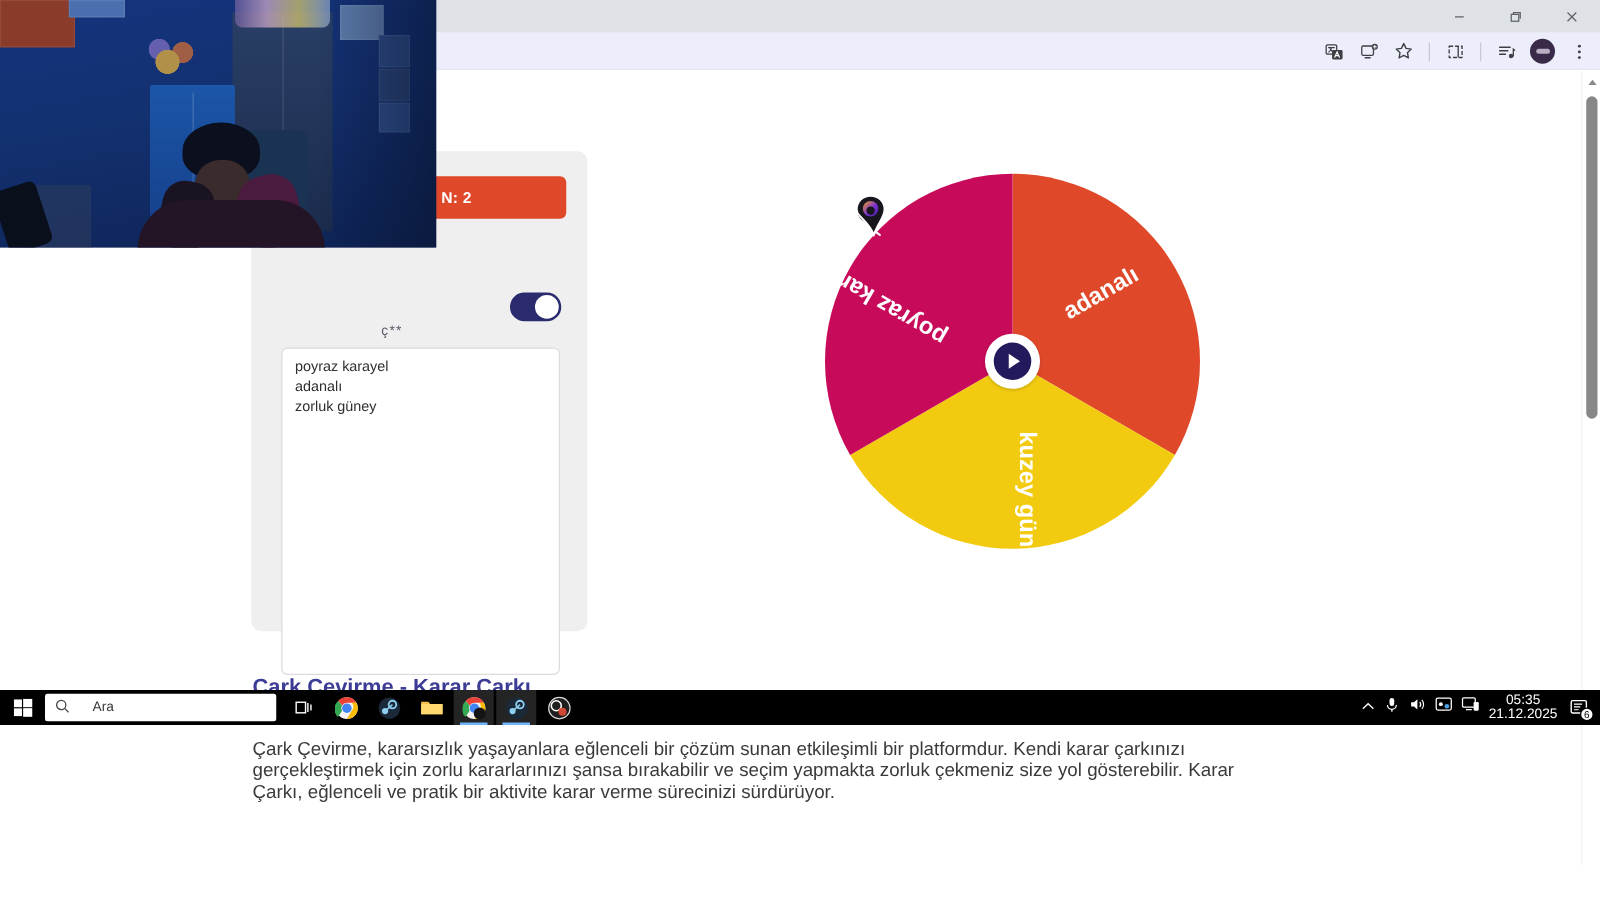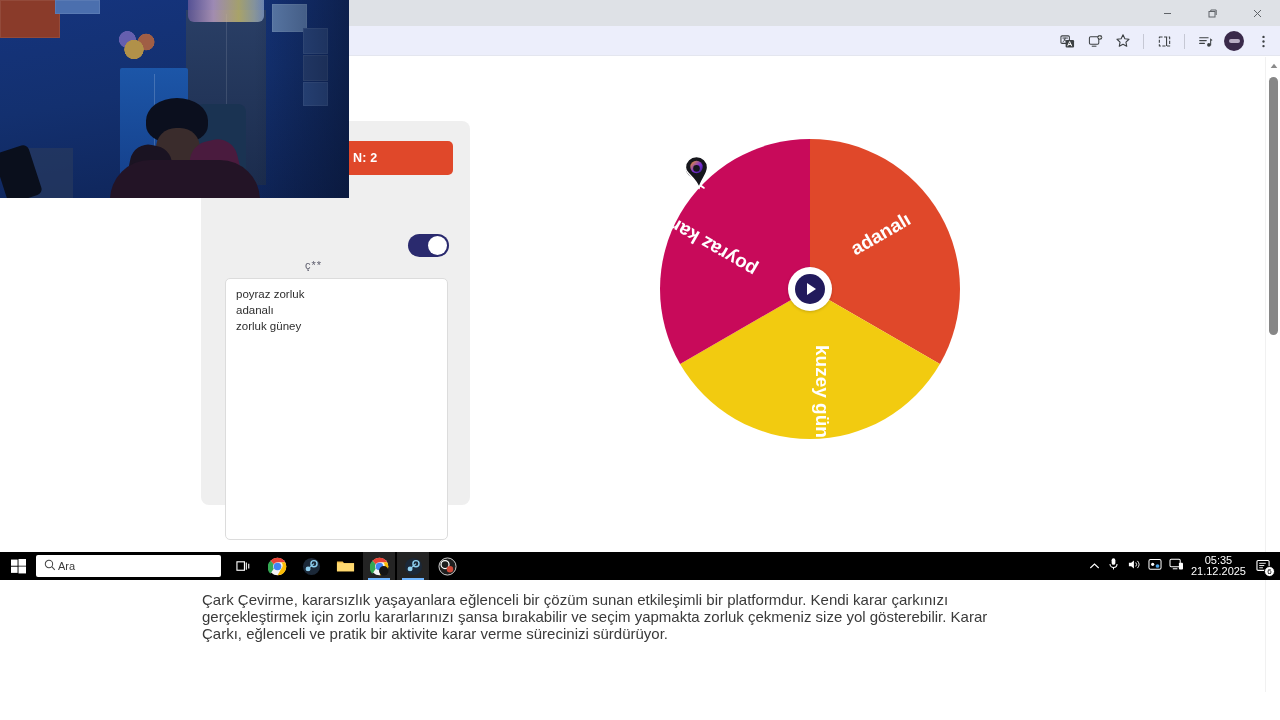--- a/index.html
+++ b/index.html
@@ -233,21 +233,21 @@
   
   .taskbar {
     position: absolute; left: 0; bottom: 0; width: 1280px; height: 28px;
     background: #000000; display: flex; align-items: center;
   }
   .start-btn {
     width: 36px; height: 28px; display: flex; align-items: center; justify-content: center;
   }
   .search-box {
     width: 185px; height: 22px; background: #ffffff; border-radius: 2px;
-    display: flex; align-items: center; padding: 0 8px; gap: 2px;
+    display: flex; align-items: center; padding: 0 8px; gap: 18px;
     color: #3a3a3a; font-size: 11px;
   }
   .tb-tasks { display: flex; align-items: center; margin-left: 6px; gap: 2px; }
   .tb-task {
     width: 32px; height: 28px; display: flex; align-items: center; justify-content: center;
     position: relative;
   }
   .tb-task.active { background: rgba(255,255,255,0.14); }
   .tb-task.active::after {
     content: ""; position: absolute; bottom: 0; left: 5px; width: 22px; height: 2px;
@@ -359,21 +359,21 @@
         </div>
       </div>
     </div>
 
     <div class="page">
 
       <div class="wheel-card">
         <div class="spin-banner">N: 2</div>
         <div class="card-sub">ç**</div>
         <div class="list-box">
-          <div class="list-item">poyraz zorluk</div>
+          <div class="list-item">poyraz karayel</div>
           <div class="list-item">adanalı</div>
           <div class="list-item">zorluk güney</div>
         </div>
       </div>
       <div class="toggle">
         <div class="toggle-knob"></div>
       </div>
 
       <div class="wheel-wrap">
         <svg class="wheel-svg" width="308" height="308" viewBox="0 0 308 308">
@@ -412,20 +412,21 @@
             <circle cx="14.5" cy="12" r="6.2" fill="url(#pinGrad)"></circle>
             <circle cx="14.5" cy="13.4" r="3.3" fill="#16161c"></circle>
           </svg>
         </div>
 
         <div class="wheel-hub">
           <div class="hub-inner"></div>
         </div>
       </div>
 
+      <div class="sec-title">Çark Çevirme - Karar Çarkı</div>
       <div class="sec-body">Çark Çevirme, kararsızlık yaşayanlara eğlenceli bir çözüm sunan etkileşimli bir platformdur. Kendi karar çarkınızı gerçekleştirmek için zorlu kararlarınızı şansa bırakabilir ve seçim yapmakta zorluk çekmeniz size yol gösterebilir. Karar Çarkı, eğlenceli ve pratik bir aktivite karar verme sürecinizi sürdürüyor.</div>
 
     </div>
 
     <div class="scrollbar">
       <div class="sb-arrow-up">
         <svg width="8" height="6" viewBox="0 0 8 6">
             <path d="M4 0.8 L7.3 5 H0.7 Z" fill="#8a8a8a"></path>
           </svg>
       </div>

